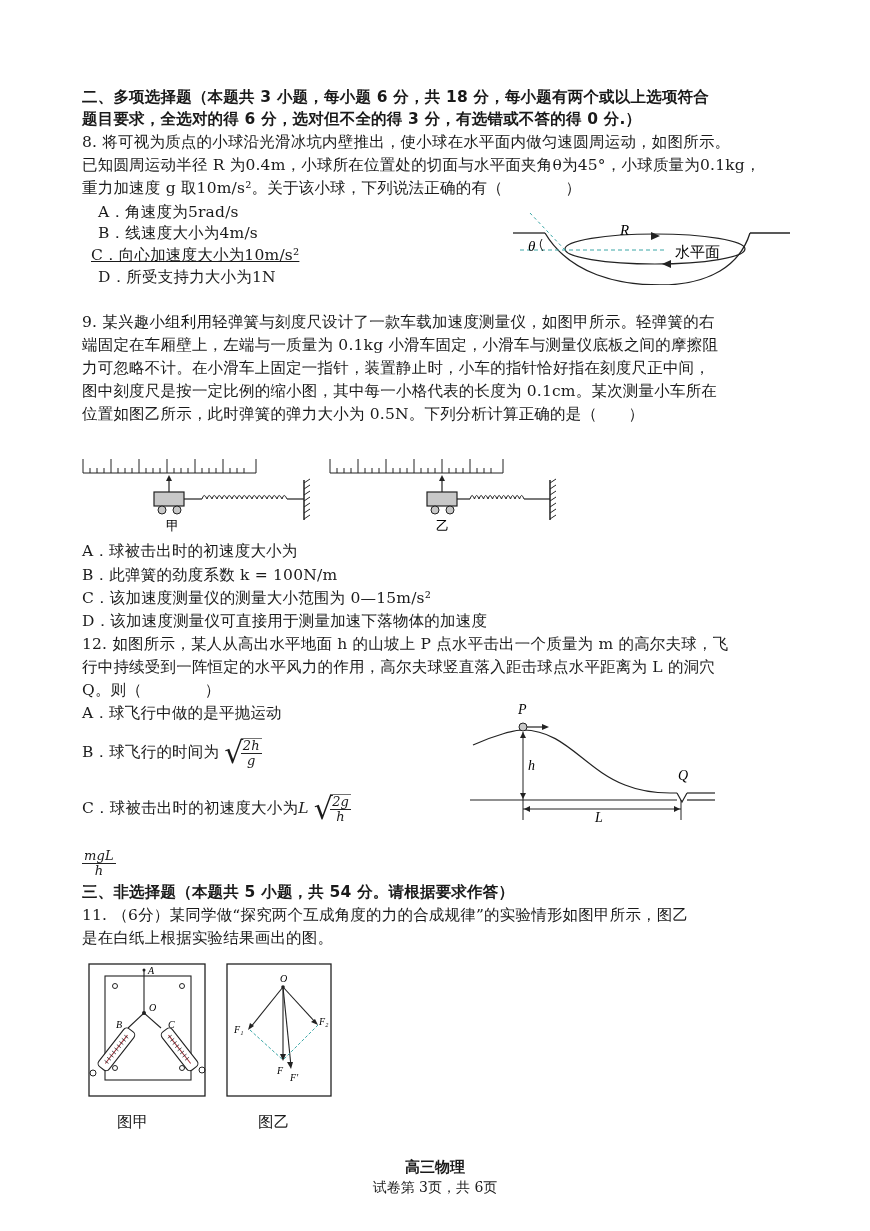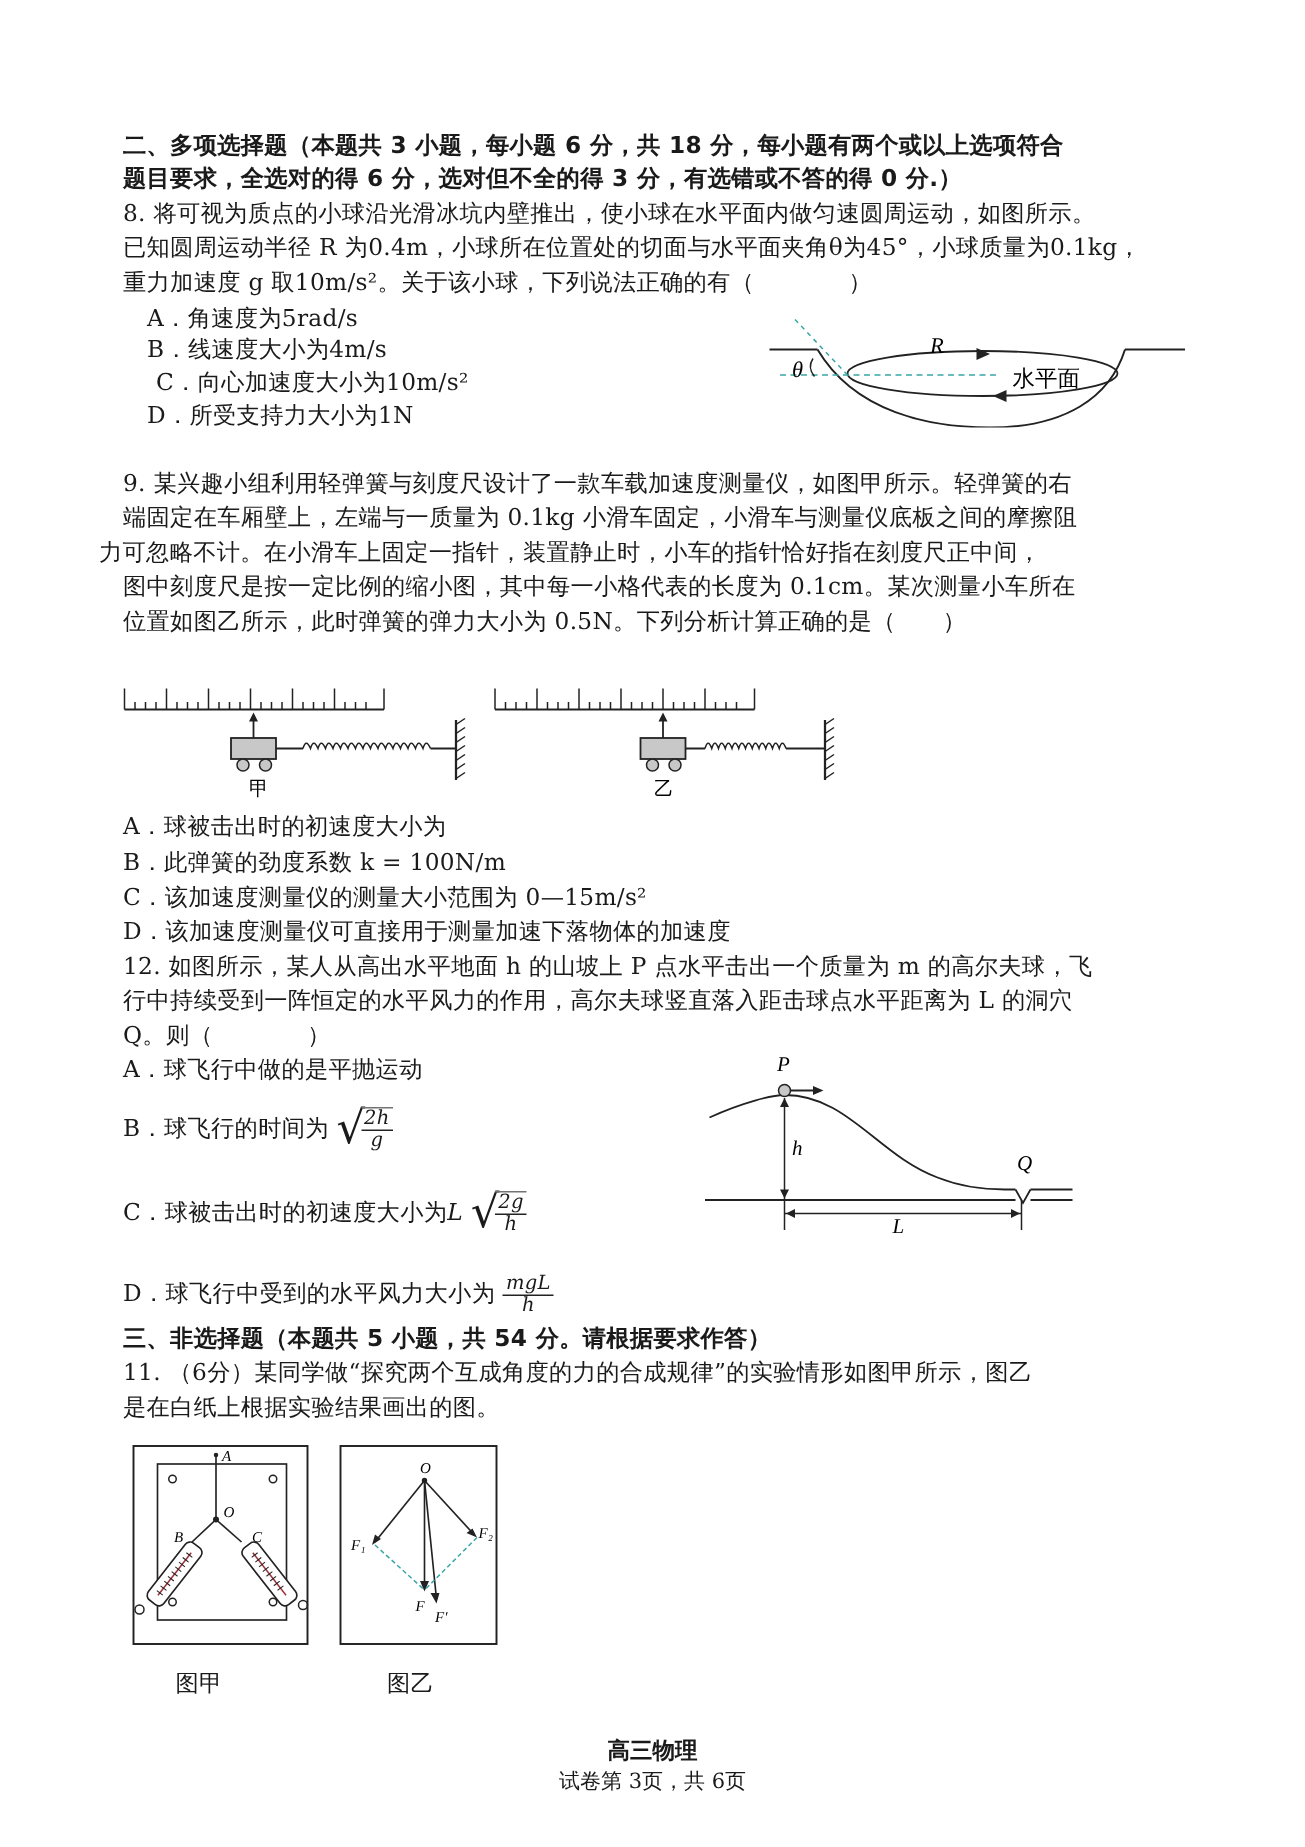--- a/index.html
+++ b/index.html
@@ -23,41 +23,41 @@
 <body>
 
 <div class="abs line bold" style="left:82px; top:86px;">二、多项选择题（本题共 3 小题，每小题 6 分，共 18 分，每小题有两个或以上选项符合</div>
 <div class="abs line bold" style="left:82px; top:108px;">题目要求，全选对的得 6 分，选对但不全的得 3 分，有选错或不答的得 0 分.）</div>
 
 <div class="abs line" style="left:82px; top:131px;">8. 将可视为质点的小球沿光滑冰坑内壁推出，使小球在水平面内做匀速圆周运动，如图所示。</div>
 <div class="abs line" style="left:82px; top:154px;">已知圆周运动半径 R 为0.4m，小球所在位置处的切面与水平面夹角θ为45°，小球质量为0.1kg，</div>
 <div class="abs line" style="left:82px; top:177px;">重力加速度 g 取10m/s²。关于该小球，下列说法正确的有（　　　　）</div>
 <div class="abs line" style="left:98px; top:201px;">A．角速度为5rad/s</div>
 <div class="abs line" style="left:98px; top:222px;">B．线速度大小为4m/s</div>
-<div class="abs line" style="left:104px; top:244px;">C．向心加速度大小为10m/s²</div>
+<div class="abs line" style="left:91px; top:244px;text-decoration:underline;">C．向心加速度大小为10m/s²</div>
 <div class="abs line" style="left:98px; top:266px;">D．所受支持力大小为1N</div>
 
 <svg class="abs" style="left:510px; top:205px;" width="285" height="80">
   <line x1="3" y1="28" x2="35" y2="28" stroke="#222" stroke-width="1.3"></line>
   <path d="M35 28 C 60 70, 110 80, 150 80 C 200 80, 230 60, 240 28" fill="none" stroke="#222" stroke-width="1.3"></path>
   <line x1="240" y1="28" x2="280" y2="28" stroke="#222" stroke-width="1.3"></line>
   <ellipse cx="145" cy="44" rx="90" ry="15" fill="none" stroke="#222" stroke-width="1.2"></ellipse>
   <line x1="10" y1="45" x2="155" y2="45" stroke="#3aa6a6" stroke-width="1" stroke-dasharray="4,3"></line>
   <line x1="20" y1="8" x2="55" y2="45" stroke="#3aa6a6" stroke-width="1" stroke-dasharray="3,3"></line>
   <polygon points="150,31 141,27 141,35" fill="#222"></polygon>
   <polygon points="152,59 161,55 161,63" fill="#222"></polygon>
   <text x="110" y="30" font-size="15" font-style="italic">R</text>
   <text x="18" y="46" font-size="15" font-style="italic">θ</text>
   <path d="M32 34 Q 28 40 33 46" fill="none" stroke="#222" stroke-width="1"></path>
   <text x="165" y="52" font-size="15" font-family="DejaVu Sans, sans-serif">水平面</text>
 </svg>
 
 <div class="abs line" style="left:82px; top:311px;">9. 某兴趣小组利用轻弹簧与刻度尺设计了一款车载加速度测量仪，如图甲所示。轻弹簧的右</div>
 <div class="abs line" style="left:82px; top:334px;">端固定在车厢壁上，左端与一质量为 0.1kg 小滑车固定，小滑车与测量仪底板之间的摩擦阻</div>
-<div class="abs line" style="left:66px; top:357px;">力可忽略不计。在小滑车上固定一指针，装置静止时，小车的指针恰好指在刻度尺正中间，</div>
+<div class="abs line" style="left:82px; top:357px;">力可忽略不计。在小滑车上固定一指针，装置静止时，小车的指针恰好指在刻度尺正中间，</div>
 <div class="abs line" style="left:82px; top:380px;">图中刻度尺是按一定比例的缩小图，其中每一小格代表的长度为 0.1cm。某次测量小车所在</div>
 <div class="abs line" style="left:82px; top:403px;">位置如图乙所示，此时弹簧的弹力大小为 0.5N。下列分析计算正确的是（　　）</div>
 
 <svg class="abs" style="left:80px; top:455px;" width="245" height="80">
   <line x1="3" y1="18" x2="176" y2="18" stroke="#222" stroke-width="1.2"></line>
   <g stroke="#222" stroke-width="1">
     <line x1="3" y1="4" x2="3" y2="18"></line>
       <line x1="10" y1="13" x2="10" y2="18"></line>
       <line x1="17" y1="13" x2="17" y2="18"></line>
       <line x1="24" y1="13" x2="24" y2="18"></line>
@@ -173,21 +173,20 @@
 </div>
 
 <div class="abs line" style="left:82px; top:794px;">
   <span>C．球被击出时的初速度大小为</span><span class="ital">L</span>
   <span class="sqrt">
     <span class="rad">√</span><span class="body"><span class="frac"><span class="num">2g</span><span class="den">h</span></span></span>
   </span>
 </div>
 
 <div class="abs line" style="left:82px; top:849px;">
-  <span>D．球飞行中受到的水平风力大小为</span>
   <span class="frac"><span class="num">mgL</span><span class="den">h</span></span>
 </div>
 
 <svg class="abs" style="left:465px; top:700px;" width="255" height="125">
   <path d="M8 45 C 30 35, 50 30, 58 30 C 100 30, 120 70, 160 85 C 180 93, 200 93, 205 93 L 212 93" fill="none" stroke="#222" stroke-width="1.2"></path>
   <line x1="222" y1="93" x2="250" y2="93" stroke="#222" stroke-width="1.2"></line>
   <path d="M212 93 L217 102 L222 93" fill="none" stroke="#222" stroke-width="1.2"></path>
   <line x1="5" y1="100" x2="212" y2="100" stroke="#222" stroke-width="1.2"></line>
   <line x1="222" y1="100" x2="250" y2="100" stroke="#222" stroke-width="1.2"></line>
   <circle cx="58" cy="27" r="4" fill="#c8c8c8" stroke="#222"></circle>

